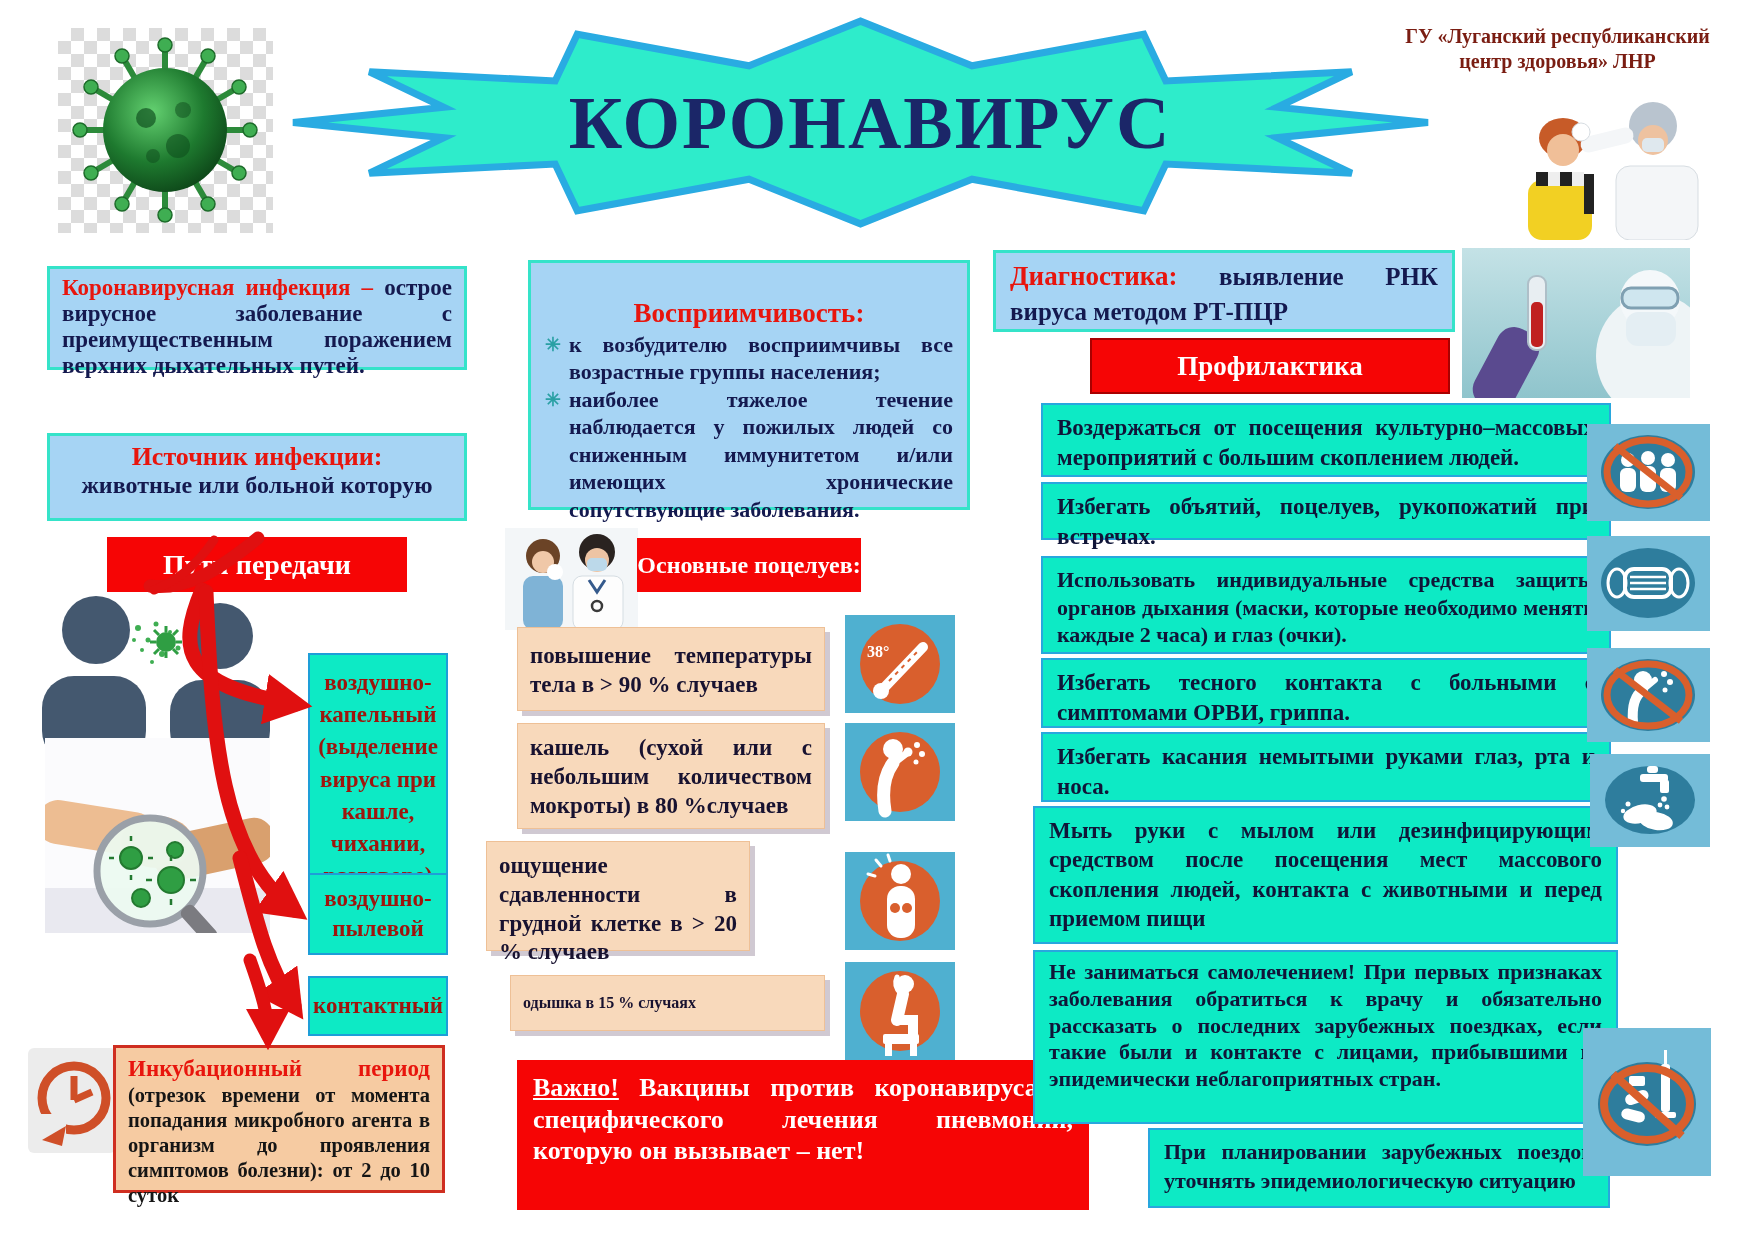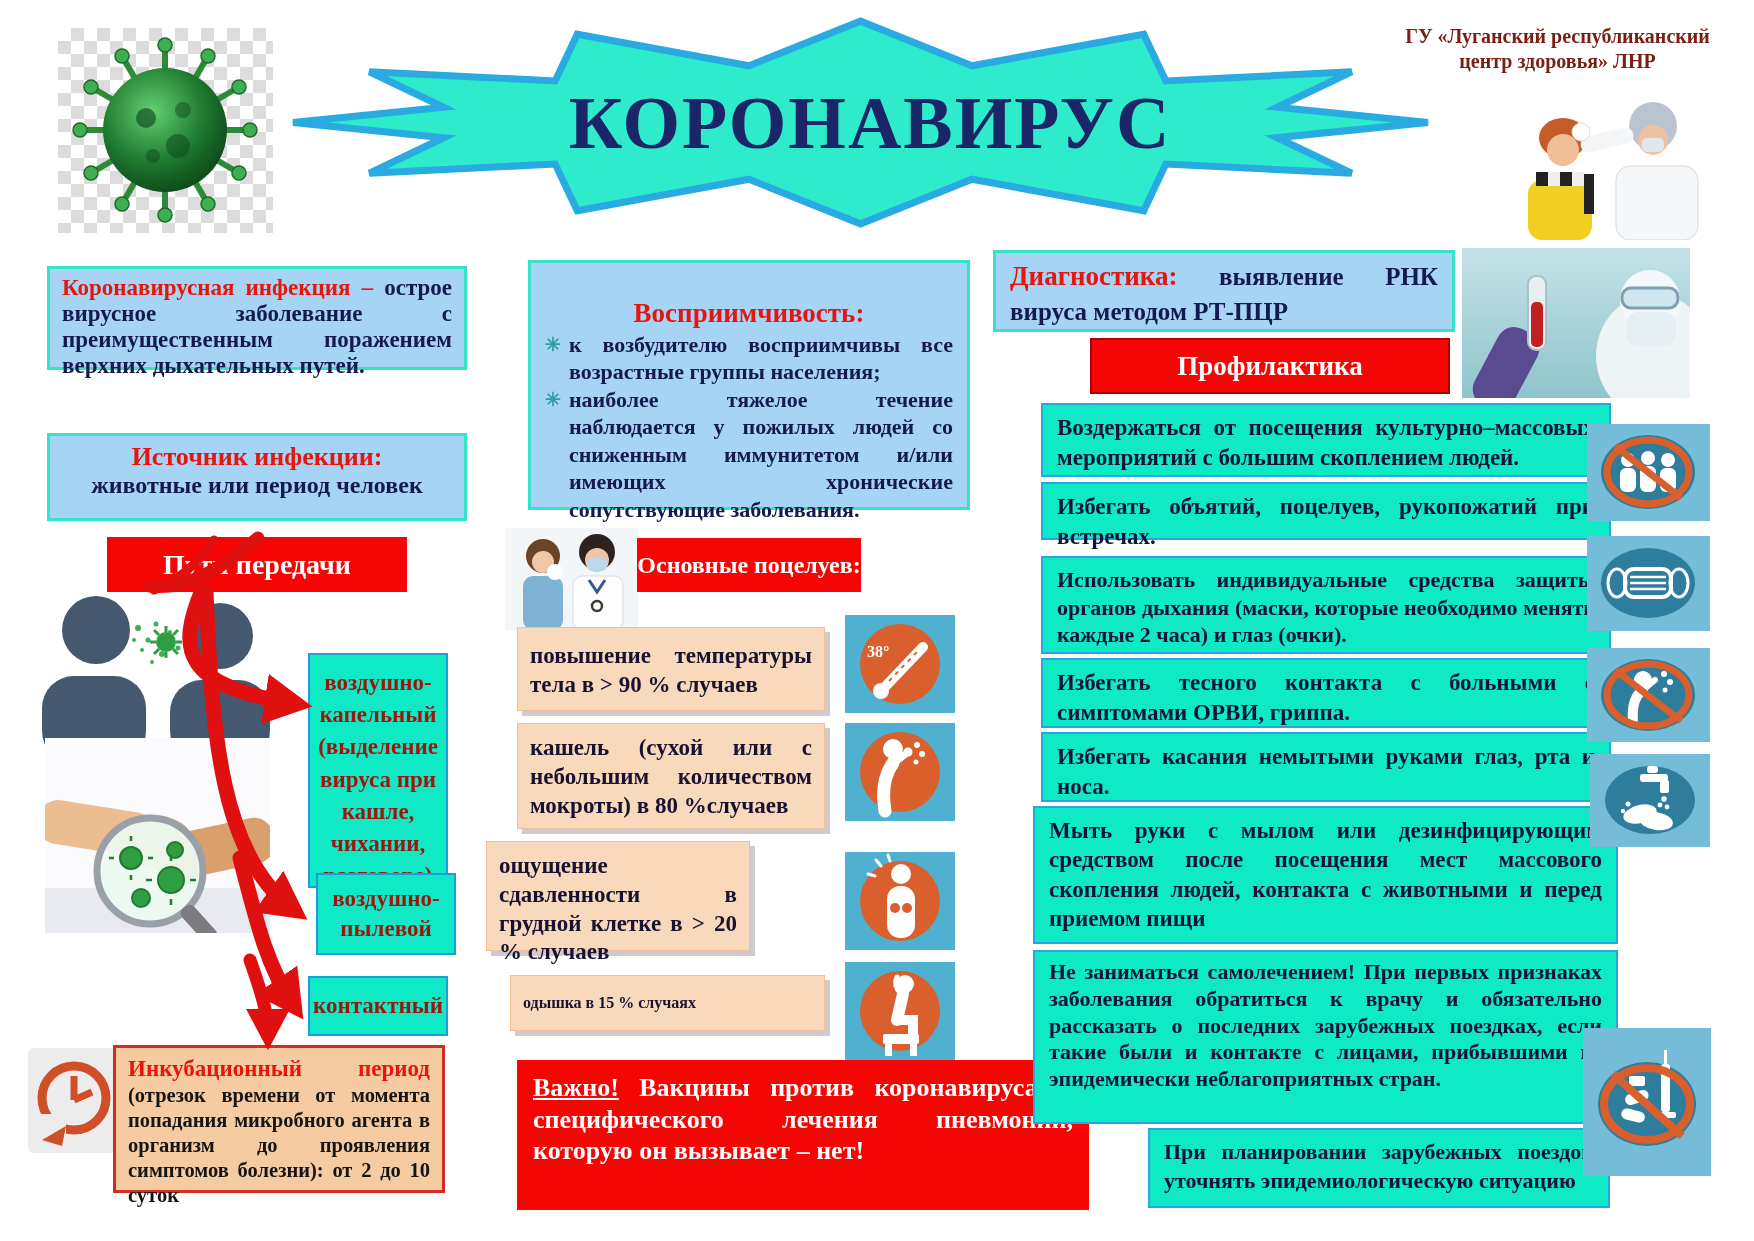--- a/index.html
+++ b/index.html
@@ -32,21 +32,21 @@
 
   
   #def-box{left:47px;top:266px;width:420px;height:104px;padding:6px 12px;font-size:23px;line-height:1.13;}
   #source-box{left:47px;top:433px;width:420px;height:88px;padding-top:6px;}
   #source-box .h{font-size:26px;}
   #source-box .b{font-size:24px;}
   #ways-box{left:107px;top:537px;width:300px;height:55px;font-size:28px;line-height:55px;}
   #sil-img{left:38px;top:558px;width:232px;height:205px;}
   #hands-img{left:45px;top:738px;width:225px;height:195px;}
   #route1{left:308px;top:618px;width:140px;height:235px;font-size:23px;line-height:1.4;padding:12px 3px;margin-top:35px;}
-  #route2{left:316px;top:873px;width:140px;height:82px;font-size:23px;line-height:1.3;}
+  #route2{left:308px;top:873px;width:140px;height:82px;font-size:23px;line-height:1.3;}
   #route3{left:308px;top:976px;width:140px;height:60px;font-size:23px;}
   #clock-icon{left:28px;top:1048px;width:88px;height:105px;}
   #incub-box{left:113px;top:1045px;width:332px;height:148px;background:#f6cba2;border:3px solid #cf2e20;
              padding:7px 12px;font-size:20.5px;line-height:1.22;color:#151515;}
   #incub-box .h{color:#e8150d;font-size:23px;text-align:justify;text-align-last:justify;}
 
   
   #susc-box{left:528px;top:260px;width:442px;height:250px;padding:6px 14px;font-size:22px;line-height:1.25;}
   #susc-box .h{font-size:27px;text-align:center;margin-top:28px;}
   .bul-row{display:flex;gap:8px;align-items:flex-start;}
@@ -184,21 +184,21 @@
     </svg>
   </div>
 
   <div class="abs bluebox just" id="def-box">
     <span class="redtxt">Коронавирусная инфекция –</span>
     <span class="navytxt">острое вирусное заболевание с преимущественным поражением верхних дыхательных путей.</span>
   </div>
 
   <div class="abs bluebox ctr" id="source-box">
     <div class="h redtxt">Источник инфекции:</div>
-    <div class="b navytxt">животные или период человек</div>
+    <div class="b navytxt">животные или больной которую</div>
   </div>
 
   <div class="abs redbox" id="ways-box">Пути передачи</div>
 
   <div class="abs" id="sil-img">
     <svg width="232" height="205" viewBox="0 0 232 205">
       <g fill="#44586f">
         <circle cx="58" cy="72" r="34"></circle>
         <rect x="4" y="118" width="104" height="87" rx="32"></rect>
         <circle cx="182" cy="78" r="33"></circle>

